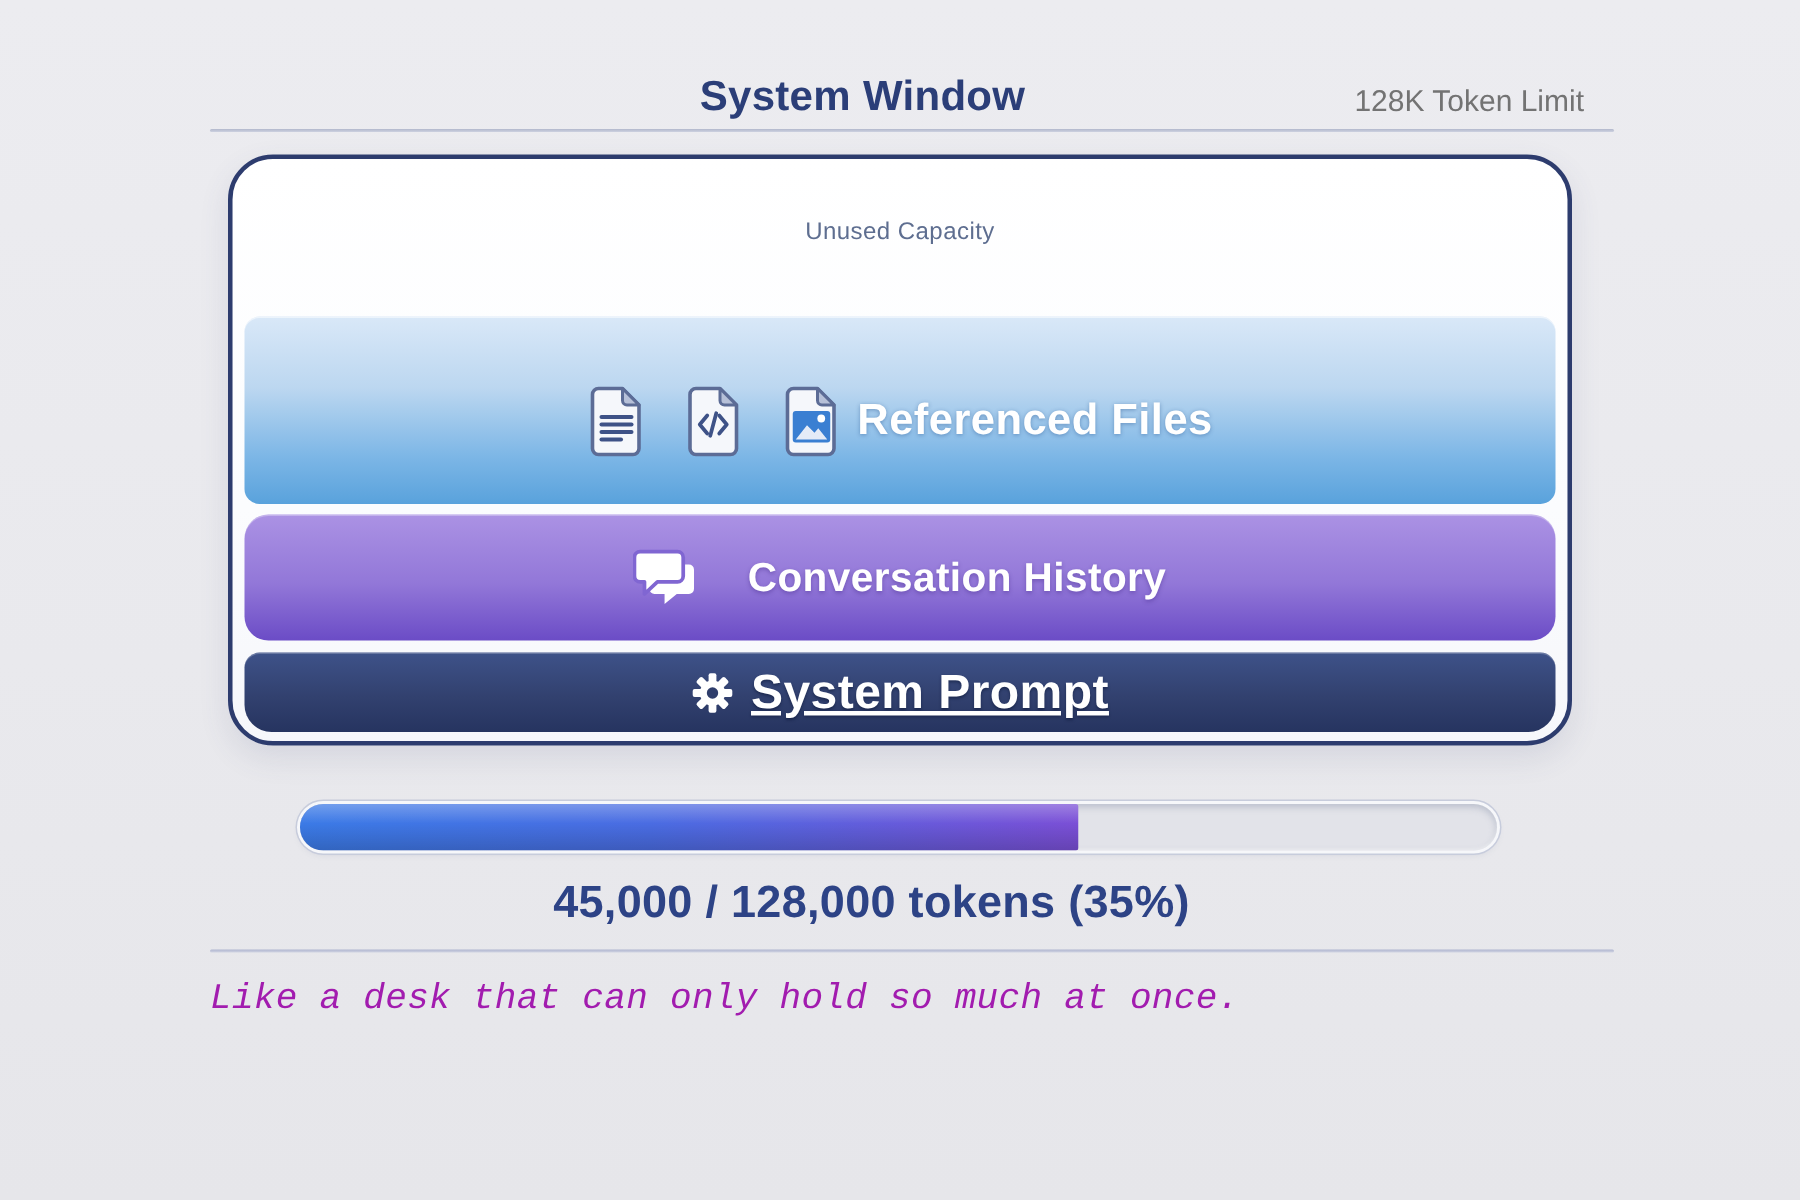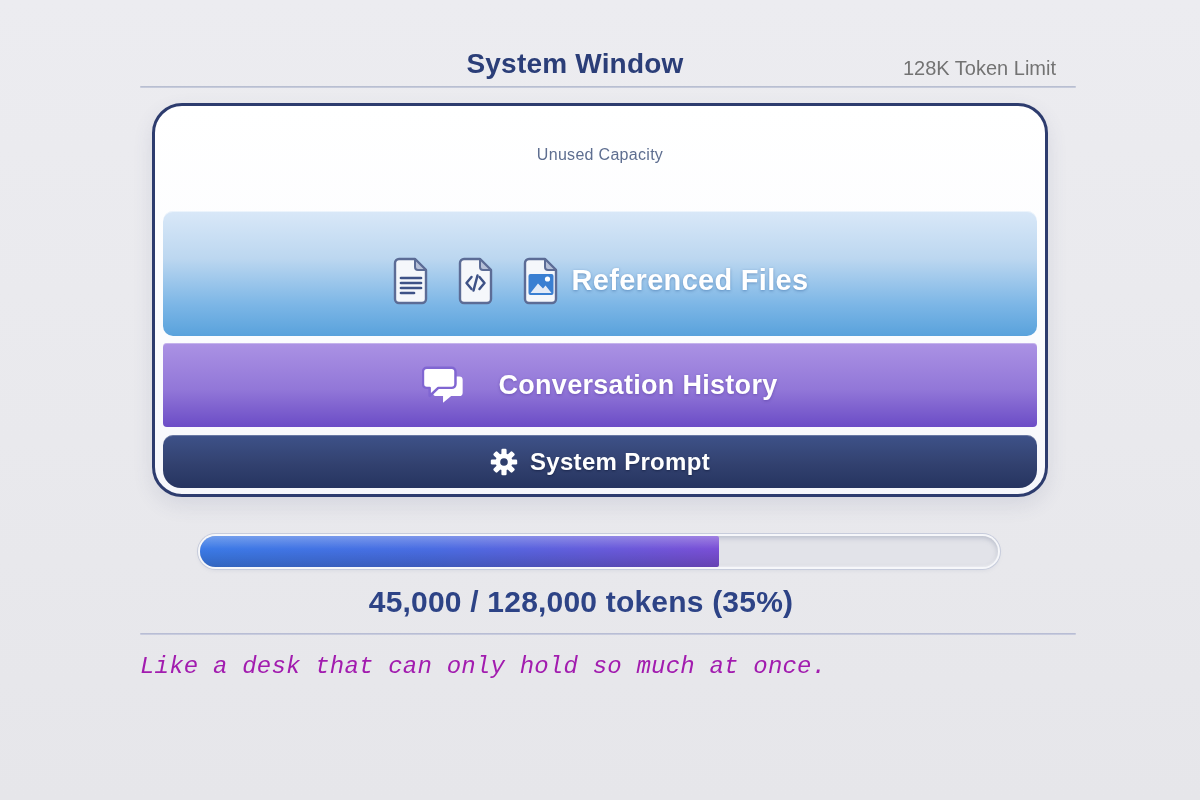--- a/index.html
+++ b/index.html
@@ -37,43 +37,44 @@
     position:absolute;left:8px;width:874px;box-sizing:border-box;
     display:flex;flex-direction:row;align-items:center;justify-content:center;
   }
   .layer-files{
     top:105px;height:125px;border-radius:10px;
     background:linear-gradient(180deg,#d9e8f8 0%,#bcd7f0 38%,#7cb6e6 75%,#59a2dc 100%);
     box-shadow:inset 0 1px 0 rgba(255,255,255,.5);
     padding-top:14px;gap:12px;
   }
   .layer-convo{
-    top:237px;height:84px;border-radius:4px;
+    top:237px;height:84px;border-radius:16px;
     background:linear-gradient(180deg,#ab92e4 0%,#9277d8 55%,#6b4cc6 100%);
     box-shadow:inset 0 1px 0 rgba(255,255,255,.3);
     flex-direction:row;gap:32px;
   }
   .layer-system{
     top:329px;height:53px;border-radius:10px 10px 18px 18px;
     background:linear-gradient(180deg,#3e5289 0%,#32416f 55%,#263460 100%);
     box-shadow:inset 0 1px 0 rgba(255,255,255,.22);
     flex-direction:row;gap:12px;
   }
   .icon-row{display:flex;gap:27px;align-items:flex-start;}
   .files-label{
     font-size:29px;font-weight:700;color:#ffffff;letter-spacing:.3px;
     text-shadow:0 1px 3px rgba(35,80,140,.45);
   }
   .convo-label{
     font-size:27px;font-weight:700;color:#ffffff;letter-spacing:.3px;
     text-shadow:0 1px 3px rgba(70,45,140,.45);
   }
   .system-label{
-    font-size:24px;font-weight:700;color:#ffffff;letter-spacing:.3px;
+    font-size:32px;font-weight:700;color:#ffffff;letter-spacing:.3px;
     text-shadow:0 1px 2px rgba(10,20,50,.5);
+    text-decoration:underline;
   }
   
   .bar-track{
     position:absolute;left:200px;top:536px;width:798px;height:31px;
     background:#e2e3e9;border-radius:16px;
     box-shadow:inset 0 2px 5px rgba(110,120,150,.35),inset 0 -1px 2px rgba(255,255,255,.6),
                0 0 0 2px #f6f7fa,0 0 0 3px #c7ccdc,0 2px 5px rgba(120,130,160,.25);
   }
   .bar-fill{
     position:absolute;left:0;top:0;height:100%;

